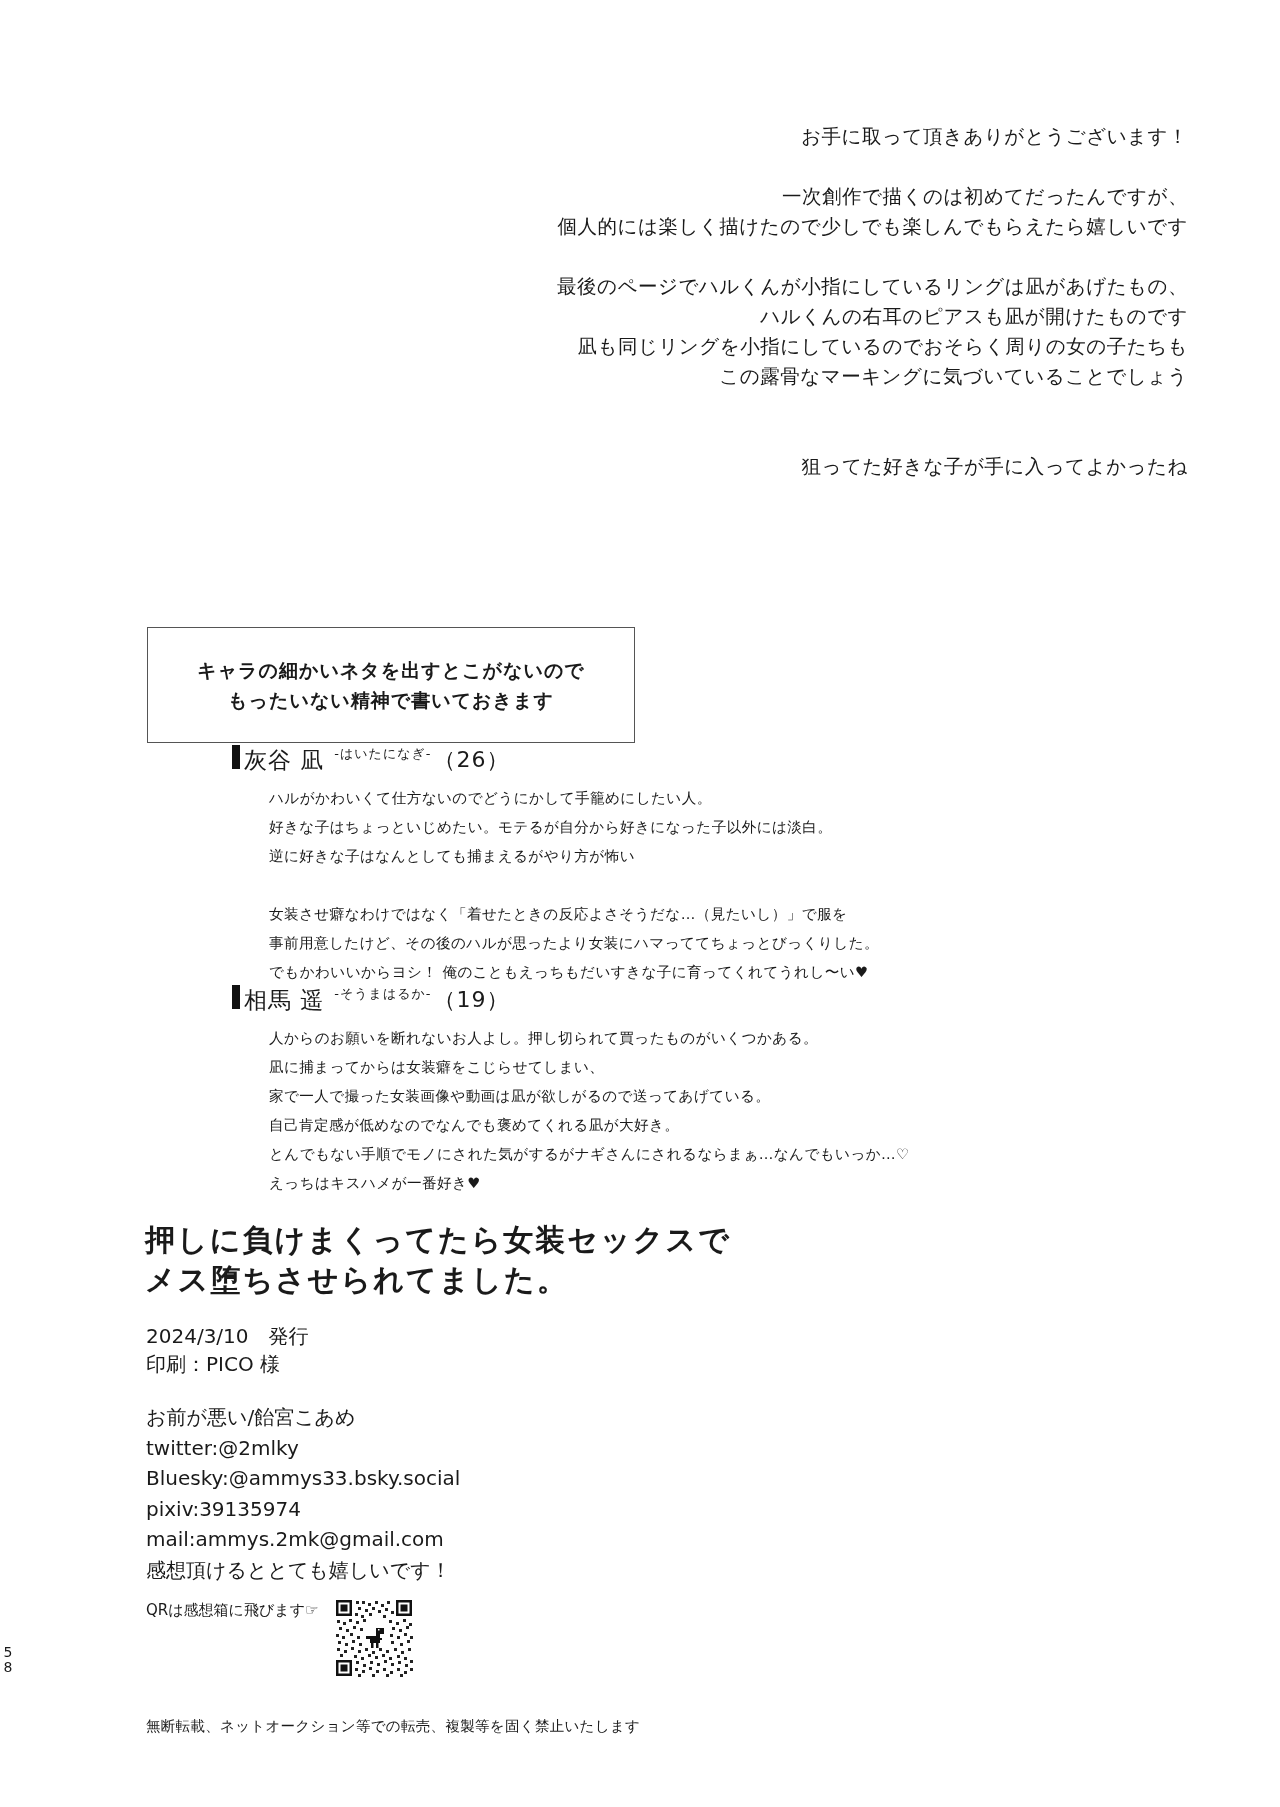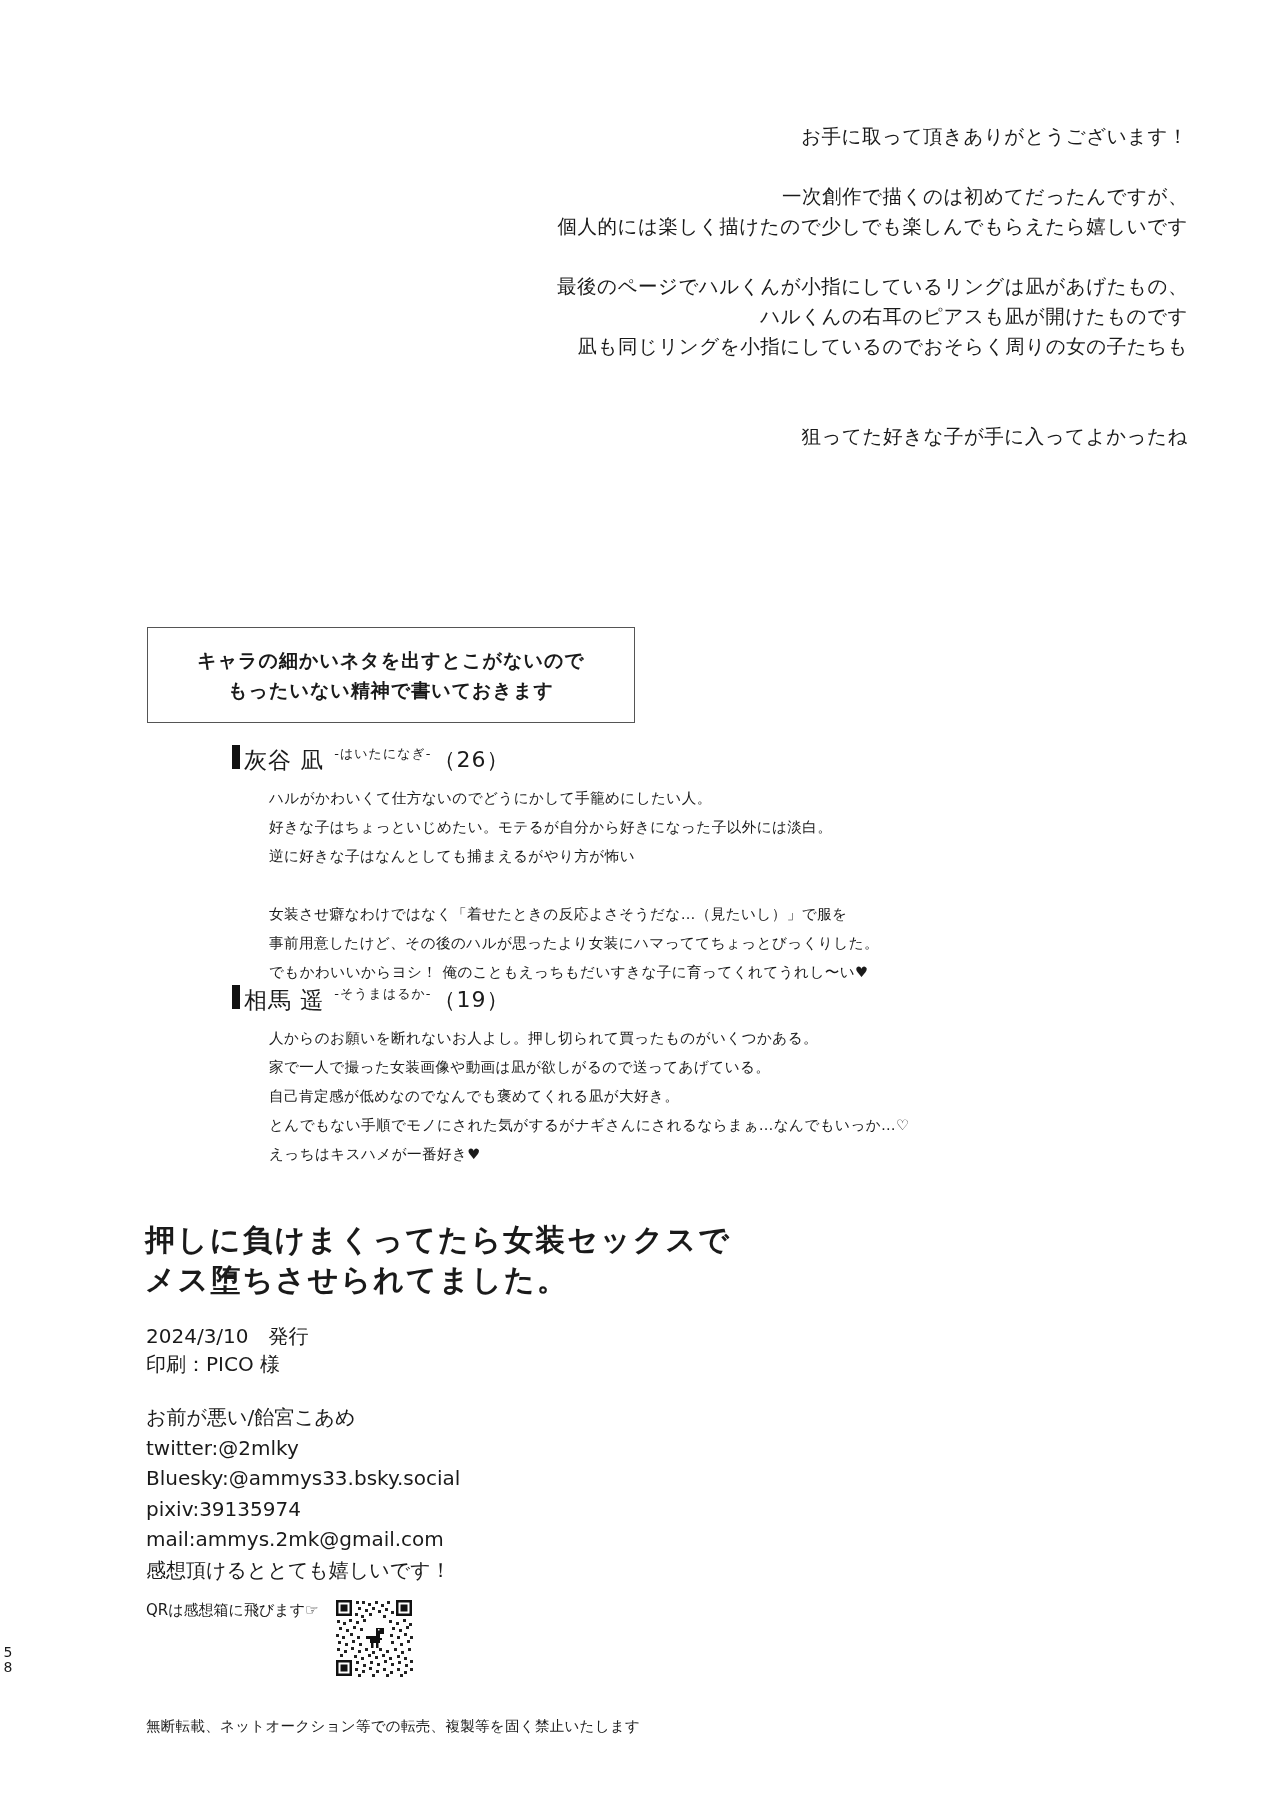--- a/index.html
+++ b/index.html
@@ -27,21 +27,21 @@
     }
     .afterword .para { margin: 0; font-family: Liberation Serif, serif; }
     .afterword .gap { height: 30px; }
     .afterword .gap-large { height: 60px; }
 
     .notice-box {
       position: absolute;
       left: 147px;
       top: 627px;
       width: 488px;
-      height: 96px;
+      height: 116px;
       border: 1.5px solid #555;
       box-sizing: border-box;
       display: flex;
       flex-direction: column;
       justify-content: center;
       align-items: center;
       font-size: 19px;
       line-height: 30px;
       font-weight: bold;
       letter-spacing: 1px;
@@ -154,20 +154,21 @@
 
 <div class="afterword">
   <p class="para">お手に取って頂きありがとうございます！</p>
   <div class="gap"></div>
   <p class="para">一次創作で描くのは初めてだったんですが、</p>
   <p class="para">個人的には楽しく描けたので少しでも楽しんでもらえたら嬉しいです</p>
   <div class="gap"></div>
   <p class="para">最後のページでハルくんが小指にしているリングは凪があげたもの、</p>
   <p class="para">ハルくんの右耳のピアスも凪が開けたものです</p>
   <p class="para">凪も同じリングを小指にしているのでおそらく周りの女の子たちも</p>
+  <p class="para">この露骨なマーキングに気づいていることでしょう</p>
   <div class="gap-large"></div>
   <p class="para">狙ってた好きな子が手に入ってよかったね</p>
 </div>
 
 <div class="notice-box">
   <div>キャラの細かいネタを出すとこがないので</div>
   <div>もったいない精神で書いておきます</div>
 </div>
 
 <div class="char-block nagi">
@@ -190,20 +191,21 @@
 
 <div class="char-block haruka">
   <div class="char-head">
     <span class="bar"></span>
     <span class="name">相馬 遥</span>
     <span class="reading">-そうまはるか-</span>
     <span class="age">（19）</span>
   </div>
   <div class="char-body">
     <p>人からのお願いを断れないお人よし。押し切られて買ったものがいくつかある。</p>
+    <p>凪に捕まってからは女装癖をこじらせてしまい、</p>
     <p>家で一人で撮った女装画像や動画は凪が欲しがるので送ってあげている。</p>
     <p>自己肯定感が低めなのでなんでも褒めてくれる凪が大好き。</p>
     <p>とんでもない手順でモノにされた気がするがナギさんにされるならまぁ…なんでもいっか…♡</p>
     <p>えっちはキスハメが一番好き♥</p>
   </div>
 </div>
 
 <div class="colophon-title">
   <p>押しに負けまくってたら女装セックスで</p>
   <p>メス堕ちさせられてました。</p>

